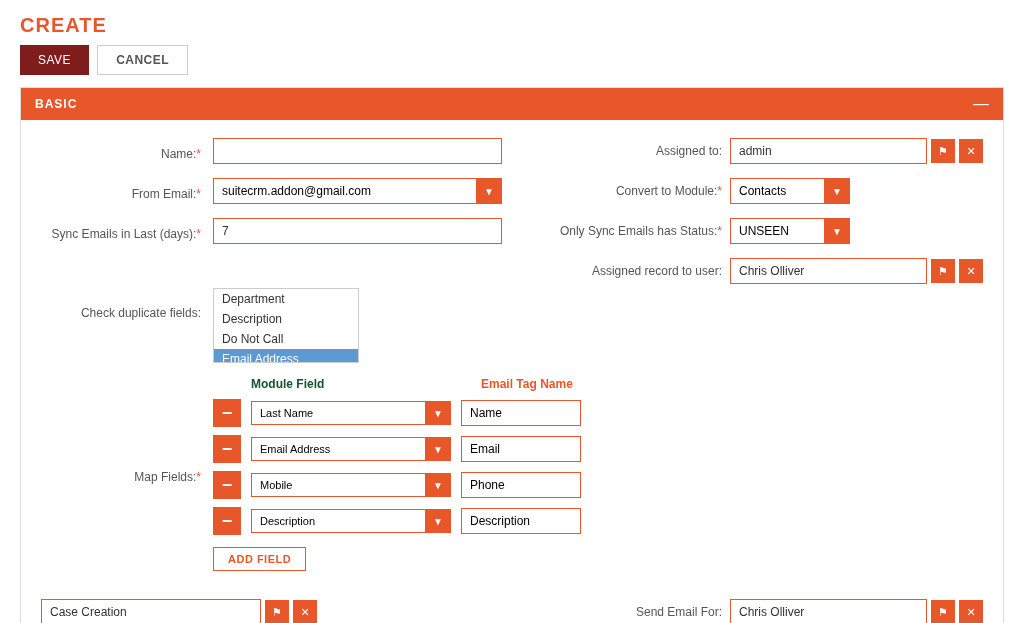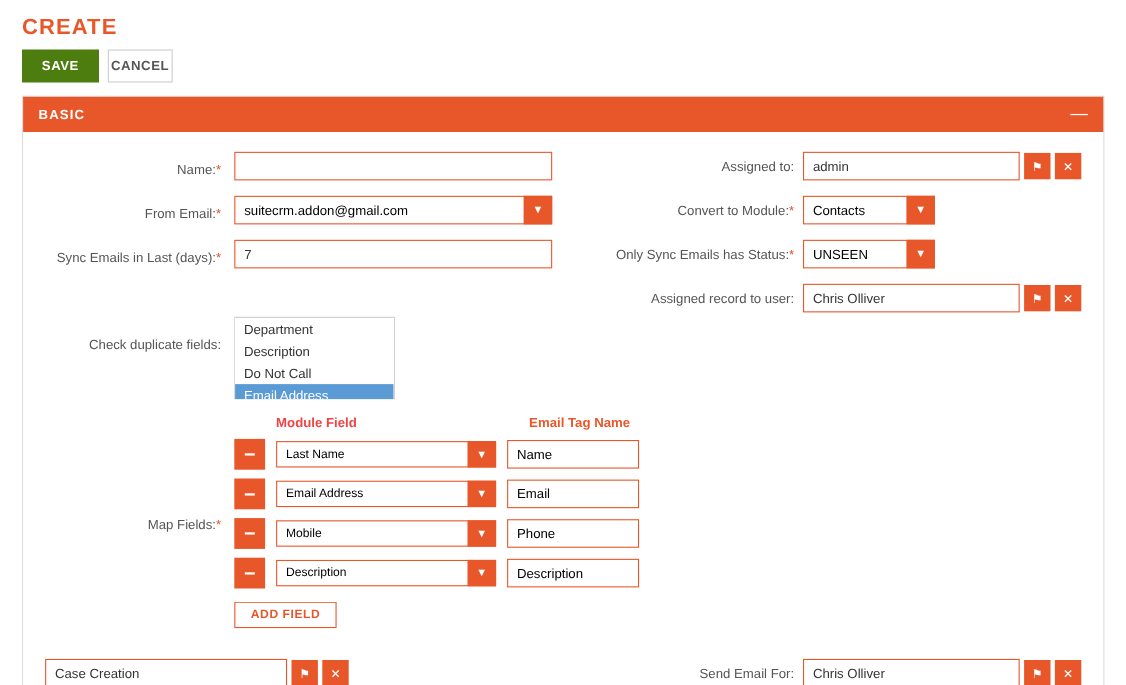--- a/index.html
+++ b/index.html
@@ -13,35 +13,35 @@
       letter-spacing: 1px;
     }
 
     .top-buttons {
       display: flex;
       gap: 8px;
       padding: 0 20px 12px 20px;
     }
 
     .btn-save {
-      background: #4d7c0f;
+      background: #7f1d1d;
       color: #fff;
       border: none;
       padding: 7px 18px;
       font-size: 12px;
-      font-weight: bold;
+      font-weight: normal;
       cursor: pointer;
       letter-spacing: 0.5px;
     }
 
     .btn-cancel {
       background: #fff;
       color: #555;
       border: 1px solid #ccc;
-      padding: 7px 2px;
+      padding: 7px 18px;
       font-size: 12px;
       font-weight: bold;
       cursor: pointer;
       letter-spacing: 0.5px;
     }
 
     .section {
       border: 1px solid #ddd;
       margin: 0 20px 16px 20px;
     }
@@ -425,21 +425,21 @@
       </div>
     </div>
 
     <div class="form-row map-fields-section">
       <div class="map-fields-label">
         <span>Map Fields:</span><span style="color:#e8572a">*</span>
       </div>
       <div class="map-fields-content">
         
         <div style="display:flex; gap:10px; margin-bottom:8px; padding-left:38px;">
-          <div style="width:200px; font-size:12px; color:#ef4444; font-weight:bold;">Module Field</div>
+          <div style="width:200px; font-size:12px; color:#14532d; font-weight:bold;">Module Field</div>
           <div style="margin-left:20px; font-size:12px; color:#e8572a; font-weight:bold;">Email Tag Name</div>
         </div>
 
         
         <div class="map-row">
           <button class="minus-btn">
             <span style="font-size:18px; font-weight:bold;">−</span>
           </button>
           <div class="map-select-wrapper">
             <select class="map-select">

